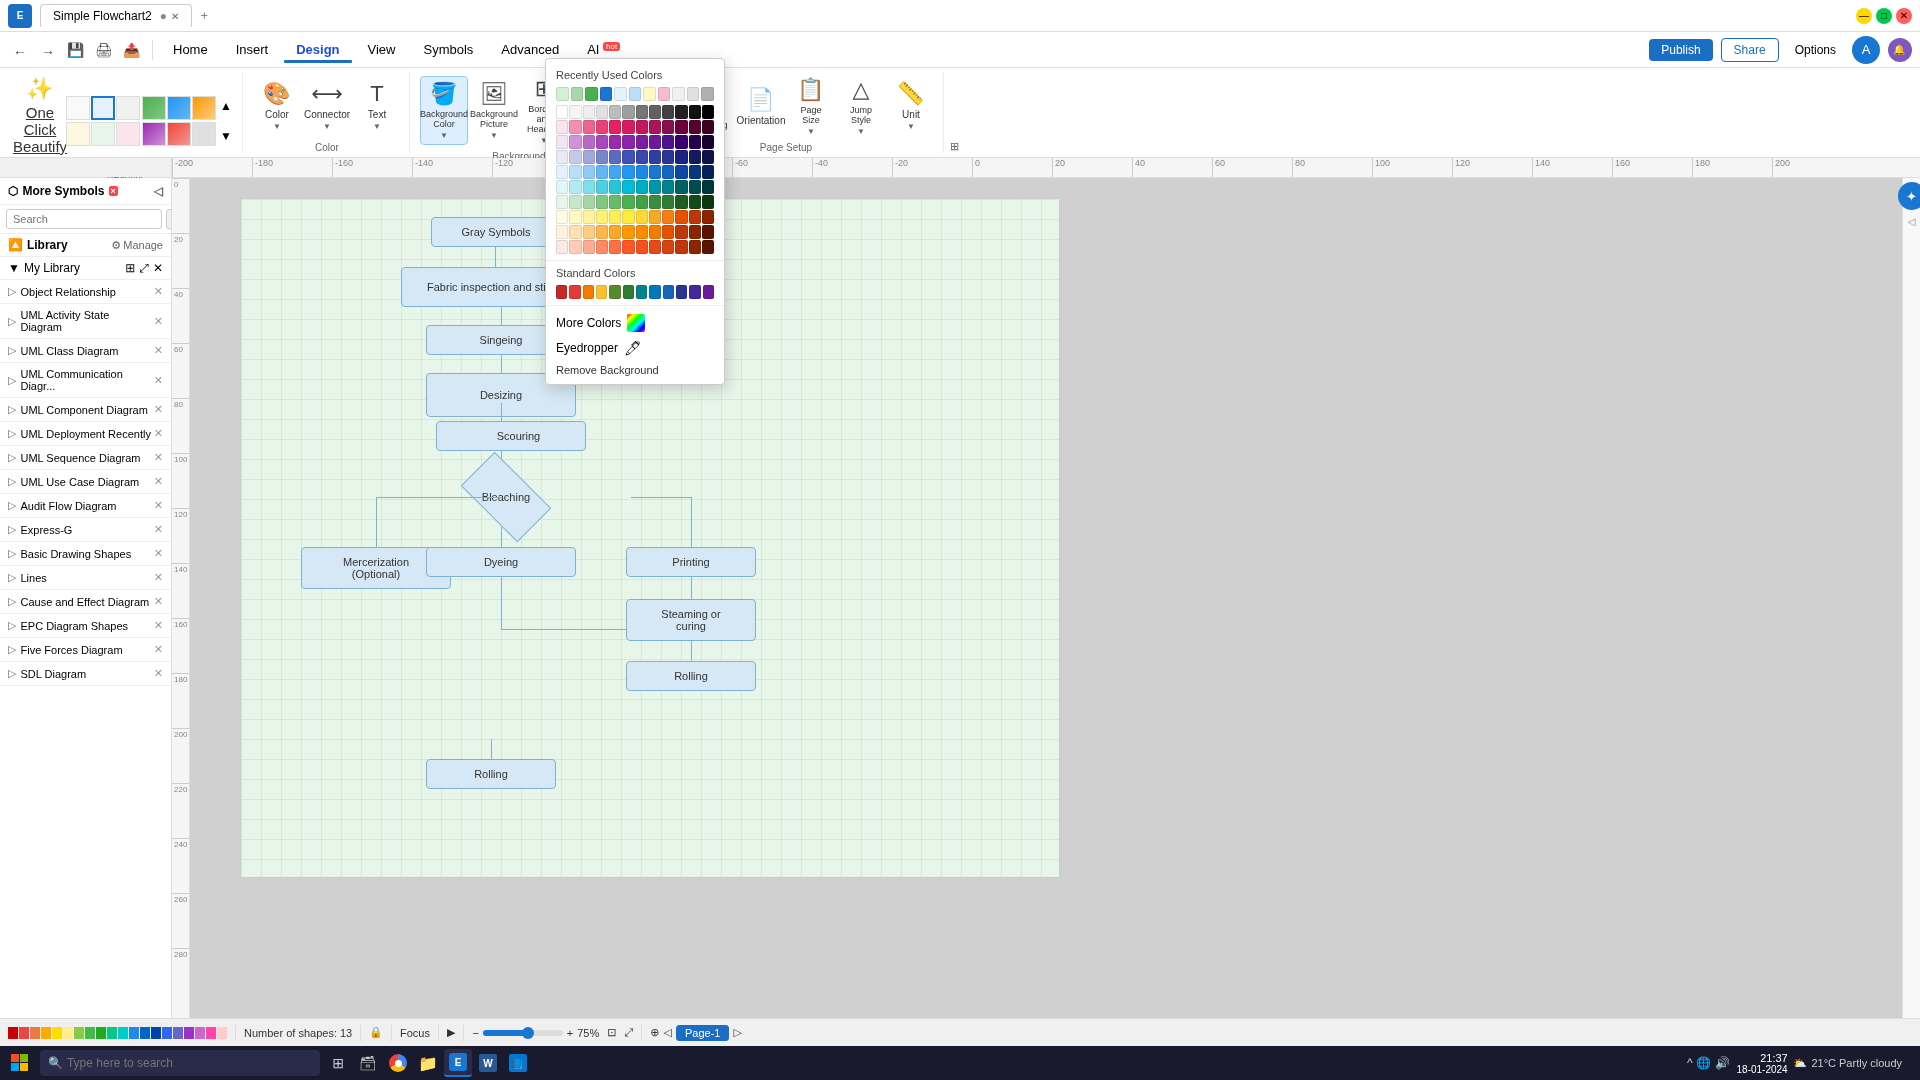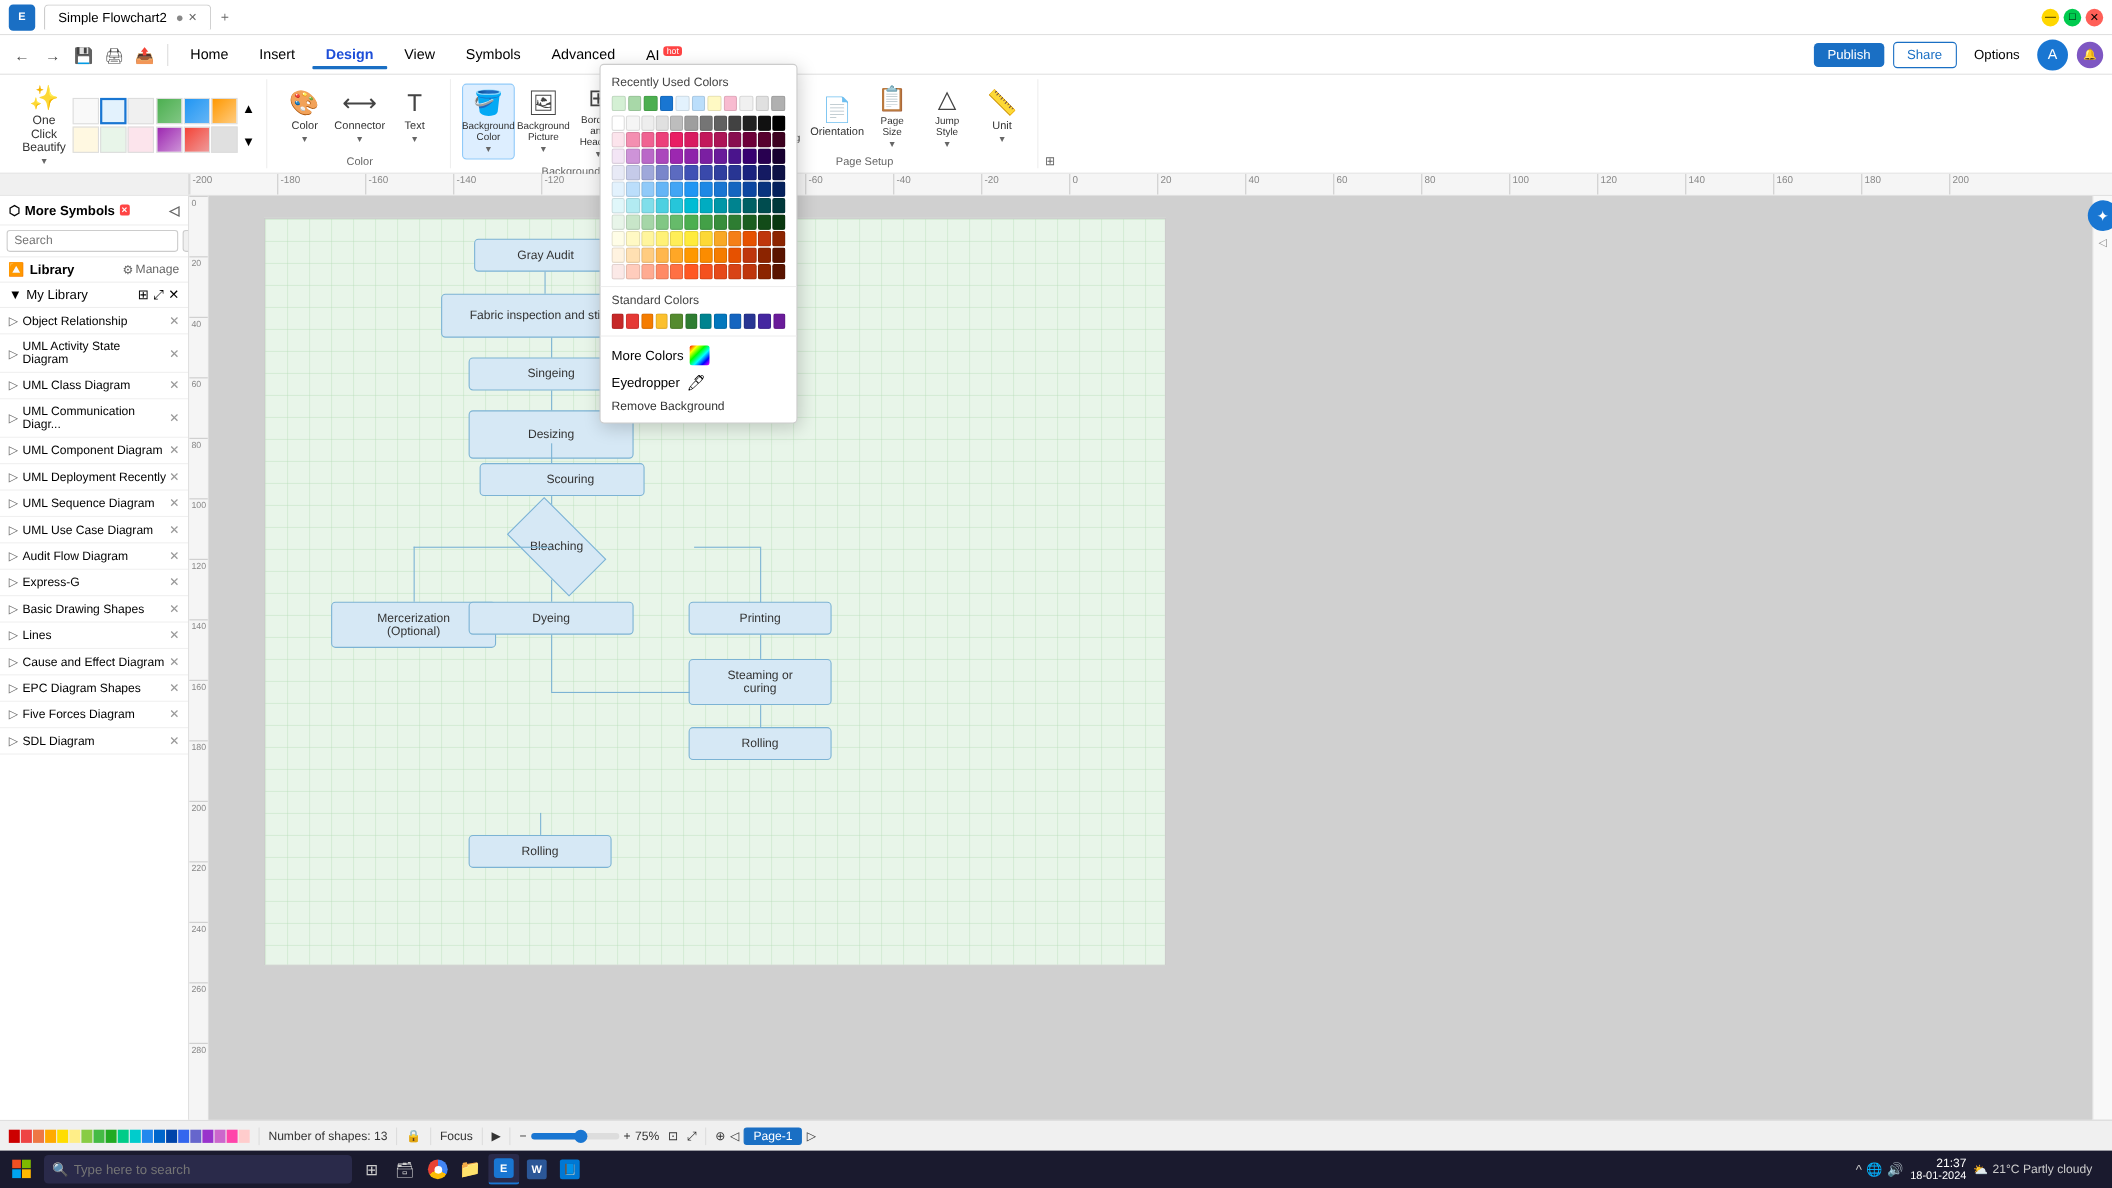--- a/index.html
+++ b/index.html
@@ -321,21 +321,21 @@
     <div style="width:24px;height:24px;background:#7e57c2;border-radius:50%;display:flex;align-items:center;justify-content:center;color:#fff;font-size:10px;">🔔</div>
   </div>
 </div>
 
 <div id="ribbon">
 
   <div class="ribbon-group">
     <div class="ribbon-group-items">
       <div class="ribbon-btn">
         <div class="ribbon-btn-icon">✨</div>
-        <div style="font-size:11px;text-align:center;">One Click<br>Beautify</div>
+        <div style="font-size:15px;text-align:center;text-decoration:underline;">One Click<br>Beautify</div>
         <div class="ribbon-dropdown-arrow">▼</div>
       </div>
       <div style="display:flex;flex-direction:column;gap:2px;">
         <div style="display:flex;gap:1px;">
           <div style="width:24px;height:24px;border:1px solid #ddd;cursor:pointer;background:#f9f9f9;"></div>
           <div style="width:24px;height:24px;border:2px solid #1976d2;cursor:pointer;background:#e3f2fd;"></div>
           <div style="width:24px;height:24px;border:1px solid #ddd;cursor:pointer;background:#f0f0f0;"></div>
         </div>
         <div style="display:flex;gap:1px;">
           <div style="width:24px;height:24px;border:1px solid #ddd;cursor:pointer;background:#fff8e1;"></div>
@@ -608,21 +608,21 @@
       <div class="ruler-v-tick" style="top: 715px;">260</div>
       <div class="ruler-v-tick" style="top: 770px;">280</div>
       <div class="ruler-v-tick" style="top: 849px;">300</div>
     </div>
 
   <div id="canvas-area">
     <div id="canvas-bg"></div>
 
     <div id="drawing-canvas">
 
-      <div class="flow-node" style="left:190px;top:18px;width:130px;height:30px;">Gray Audit</div>
+      <div class="flow-node" style="left:190px;top:18px;width:130px;height:30px;">Gray Symbols</div>
       <div style="position:absolute;left:254px;top:48px;border-left:1px solid #7cb3d4;height:20px;"></div>
       <div class="flow-node" style="left:160px;top:68px;width:200px;height:40px;">Fabric inspection and stitching</div>
       <div style="position:absolute;left:260px;top:108px;border-left:1px solid #7cb3d4;height:18px;"></div>
       <div class="flow-node" style="left:185px;top:126px;width:150px;height:30px;text-align:right;">Singeing</div>
       <div style="position:absolute;left:260px;top:156px;border-left:1px solid #7cb3d4;height:18px;"></div>
       <div class="flow-node" style="left:185px;top:174px;width:150px;height:44px;">Desizing</div>
       <div style="position:absolute;left:260px;top:204px;border-left:1px solid #7cb3d4;height:18px;"></div>
       <div class="flow-node" style="left:195px;top:222px;width:150px;height:30px;padding-left:19px;">Scouring</div>
       <div style="position:absolute;left:260px;top:252px;border-left:1px solid #7cb3d4;height:26px;"></div>
 

